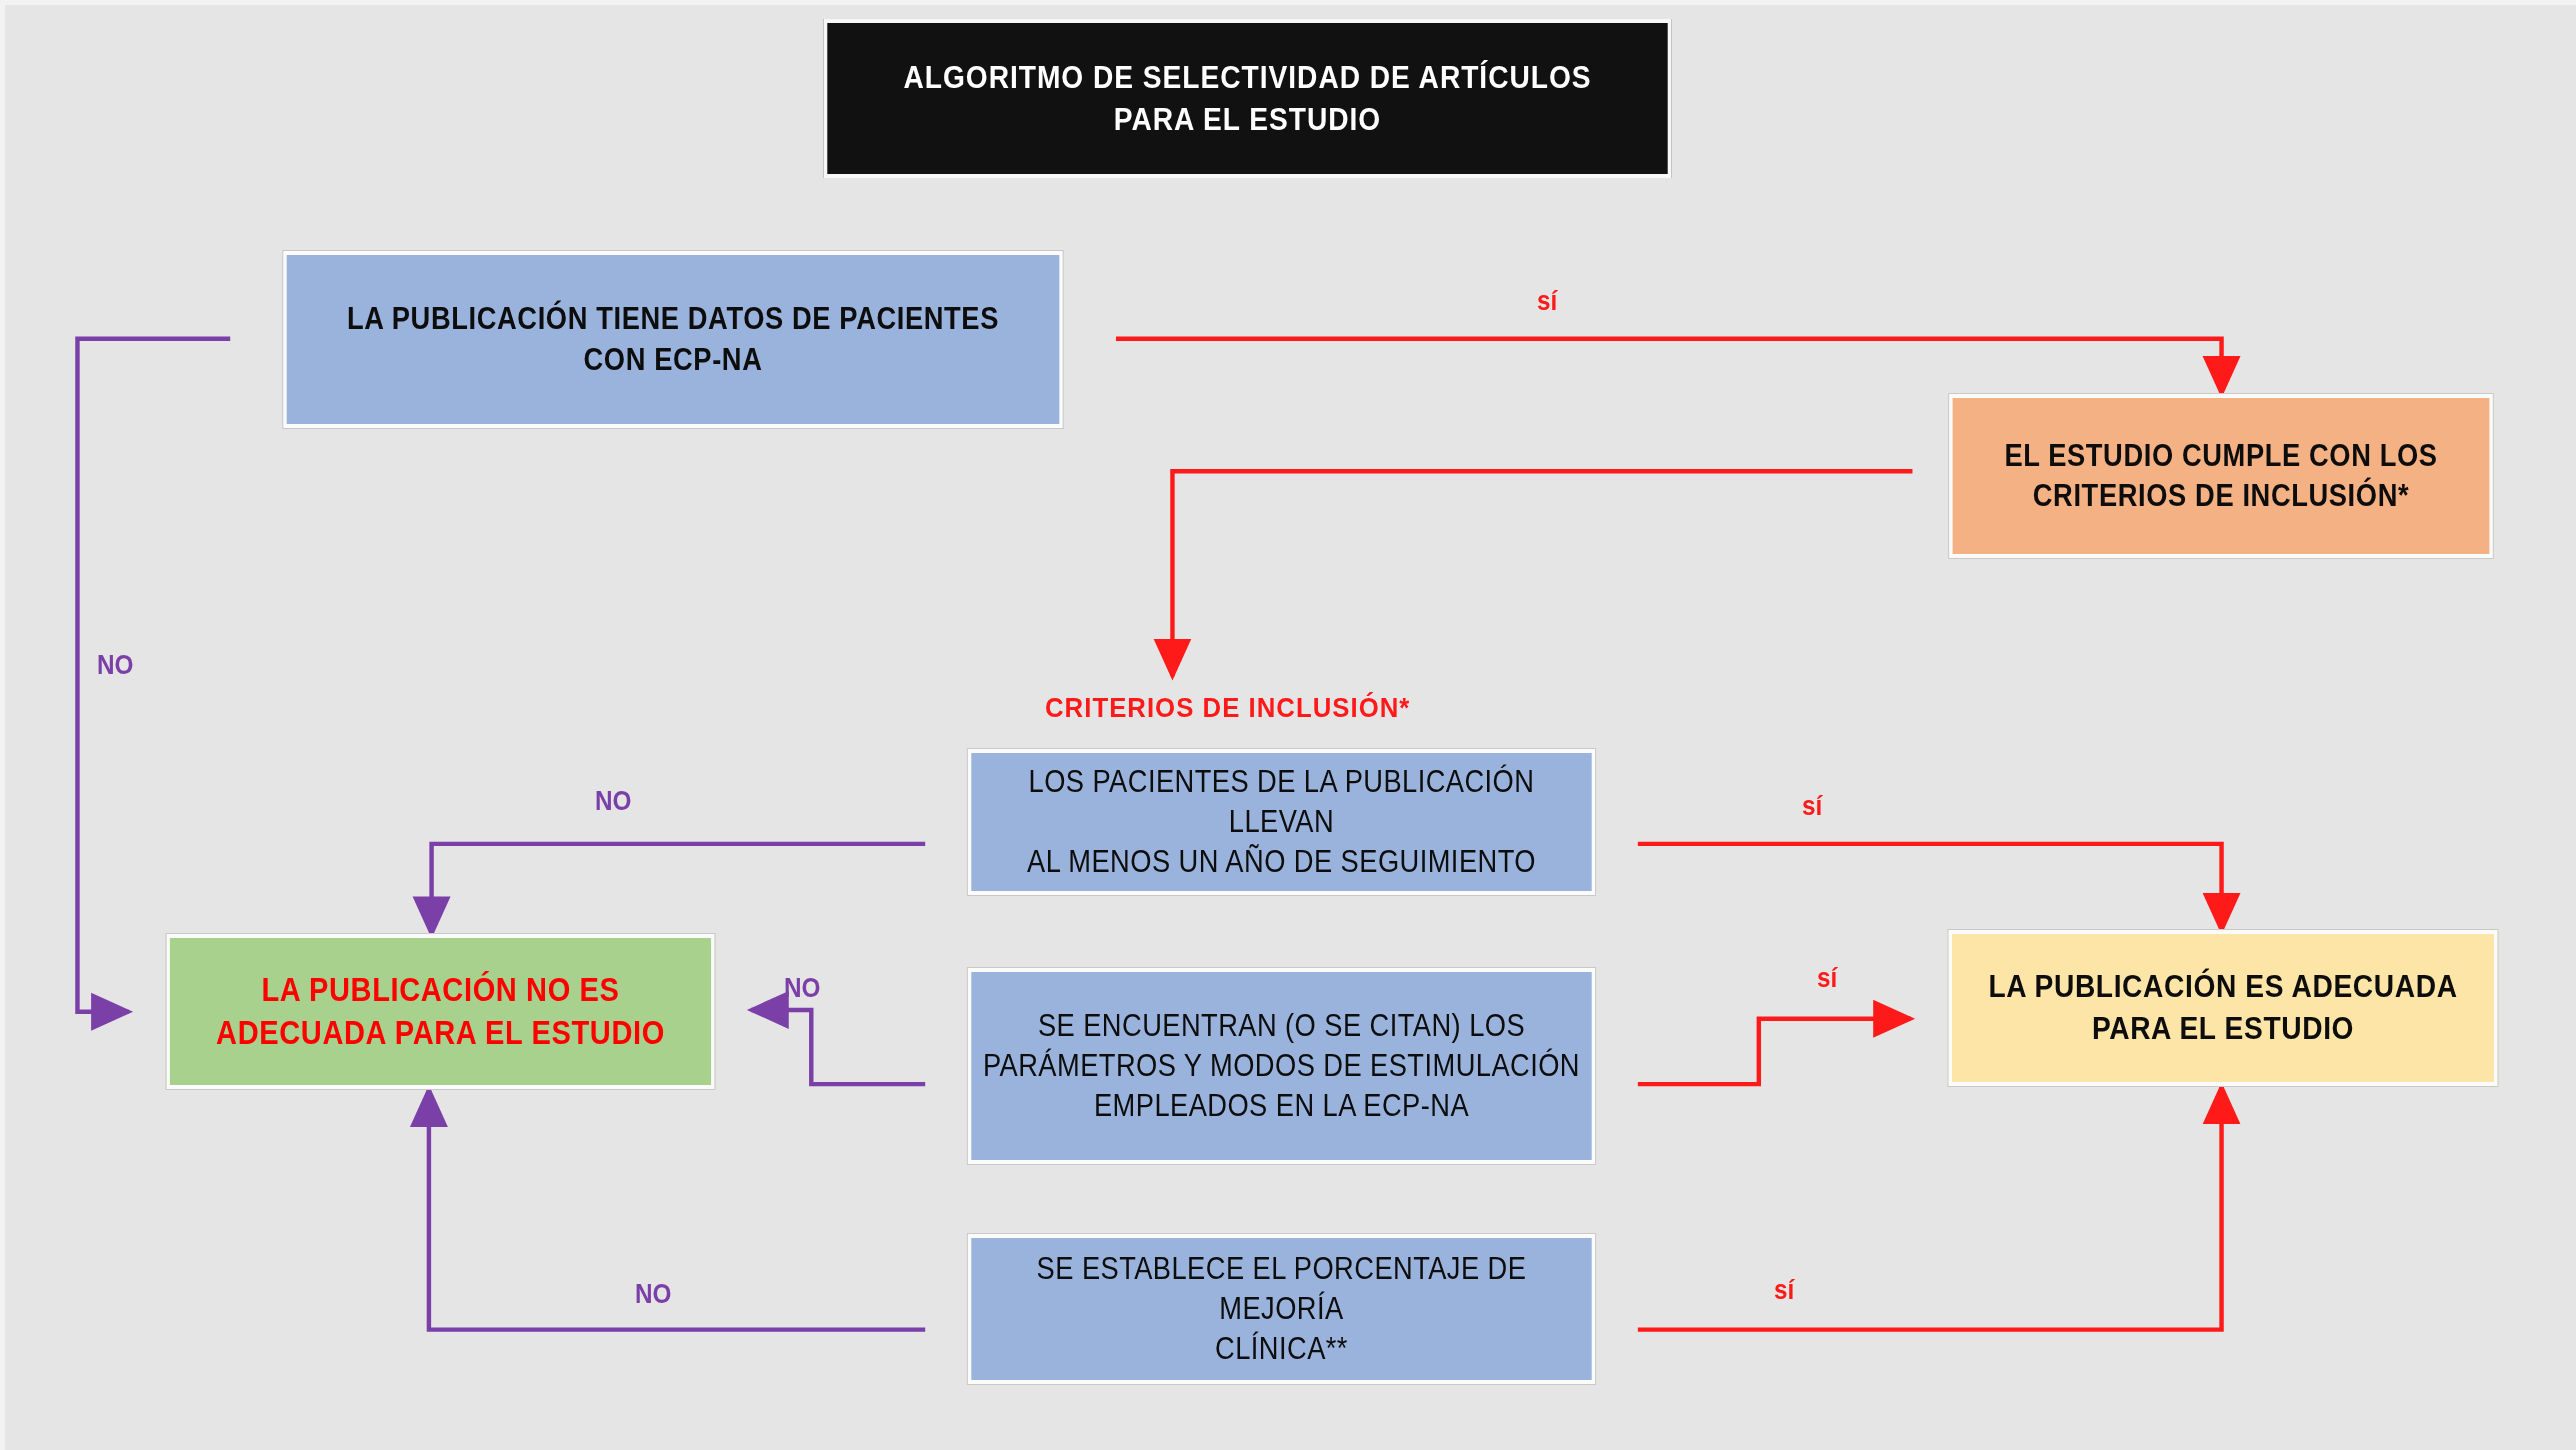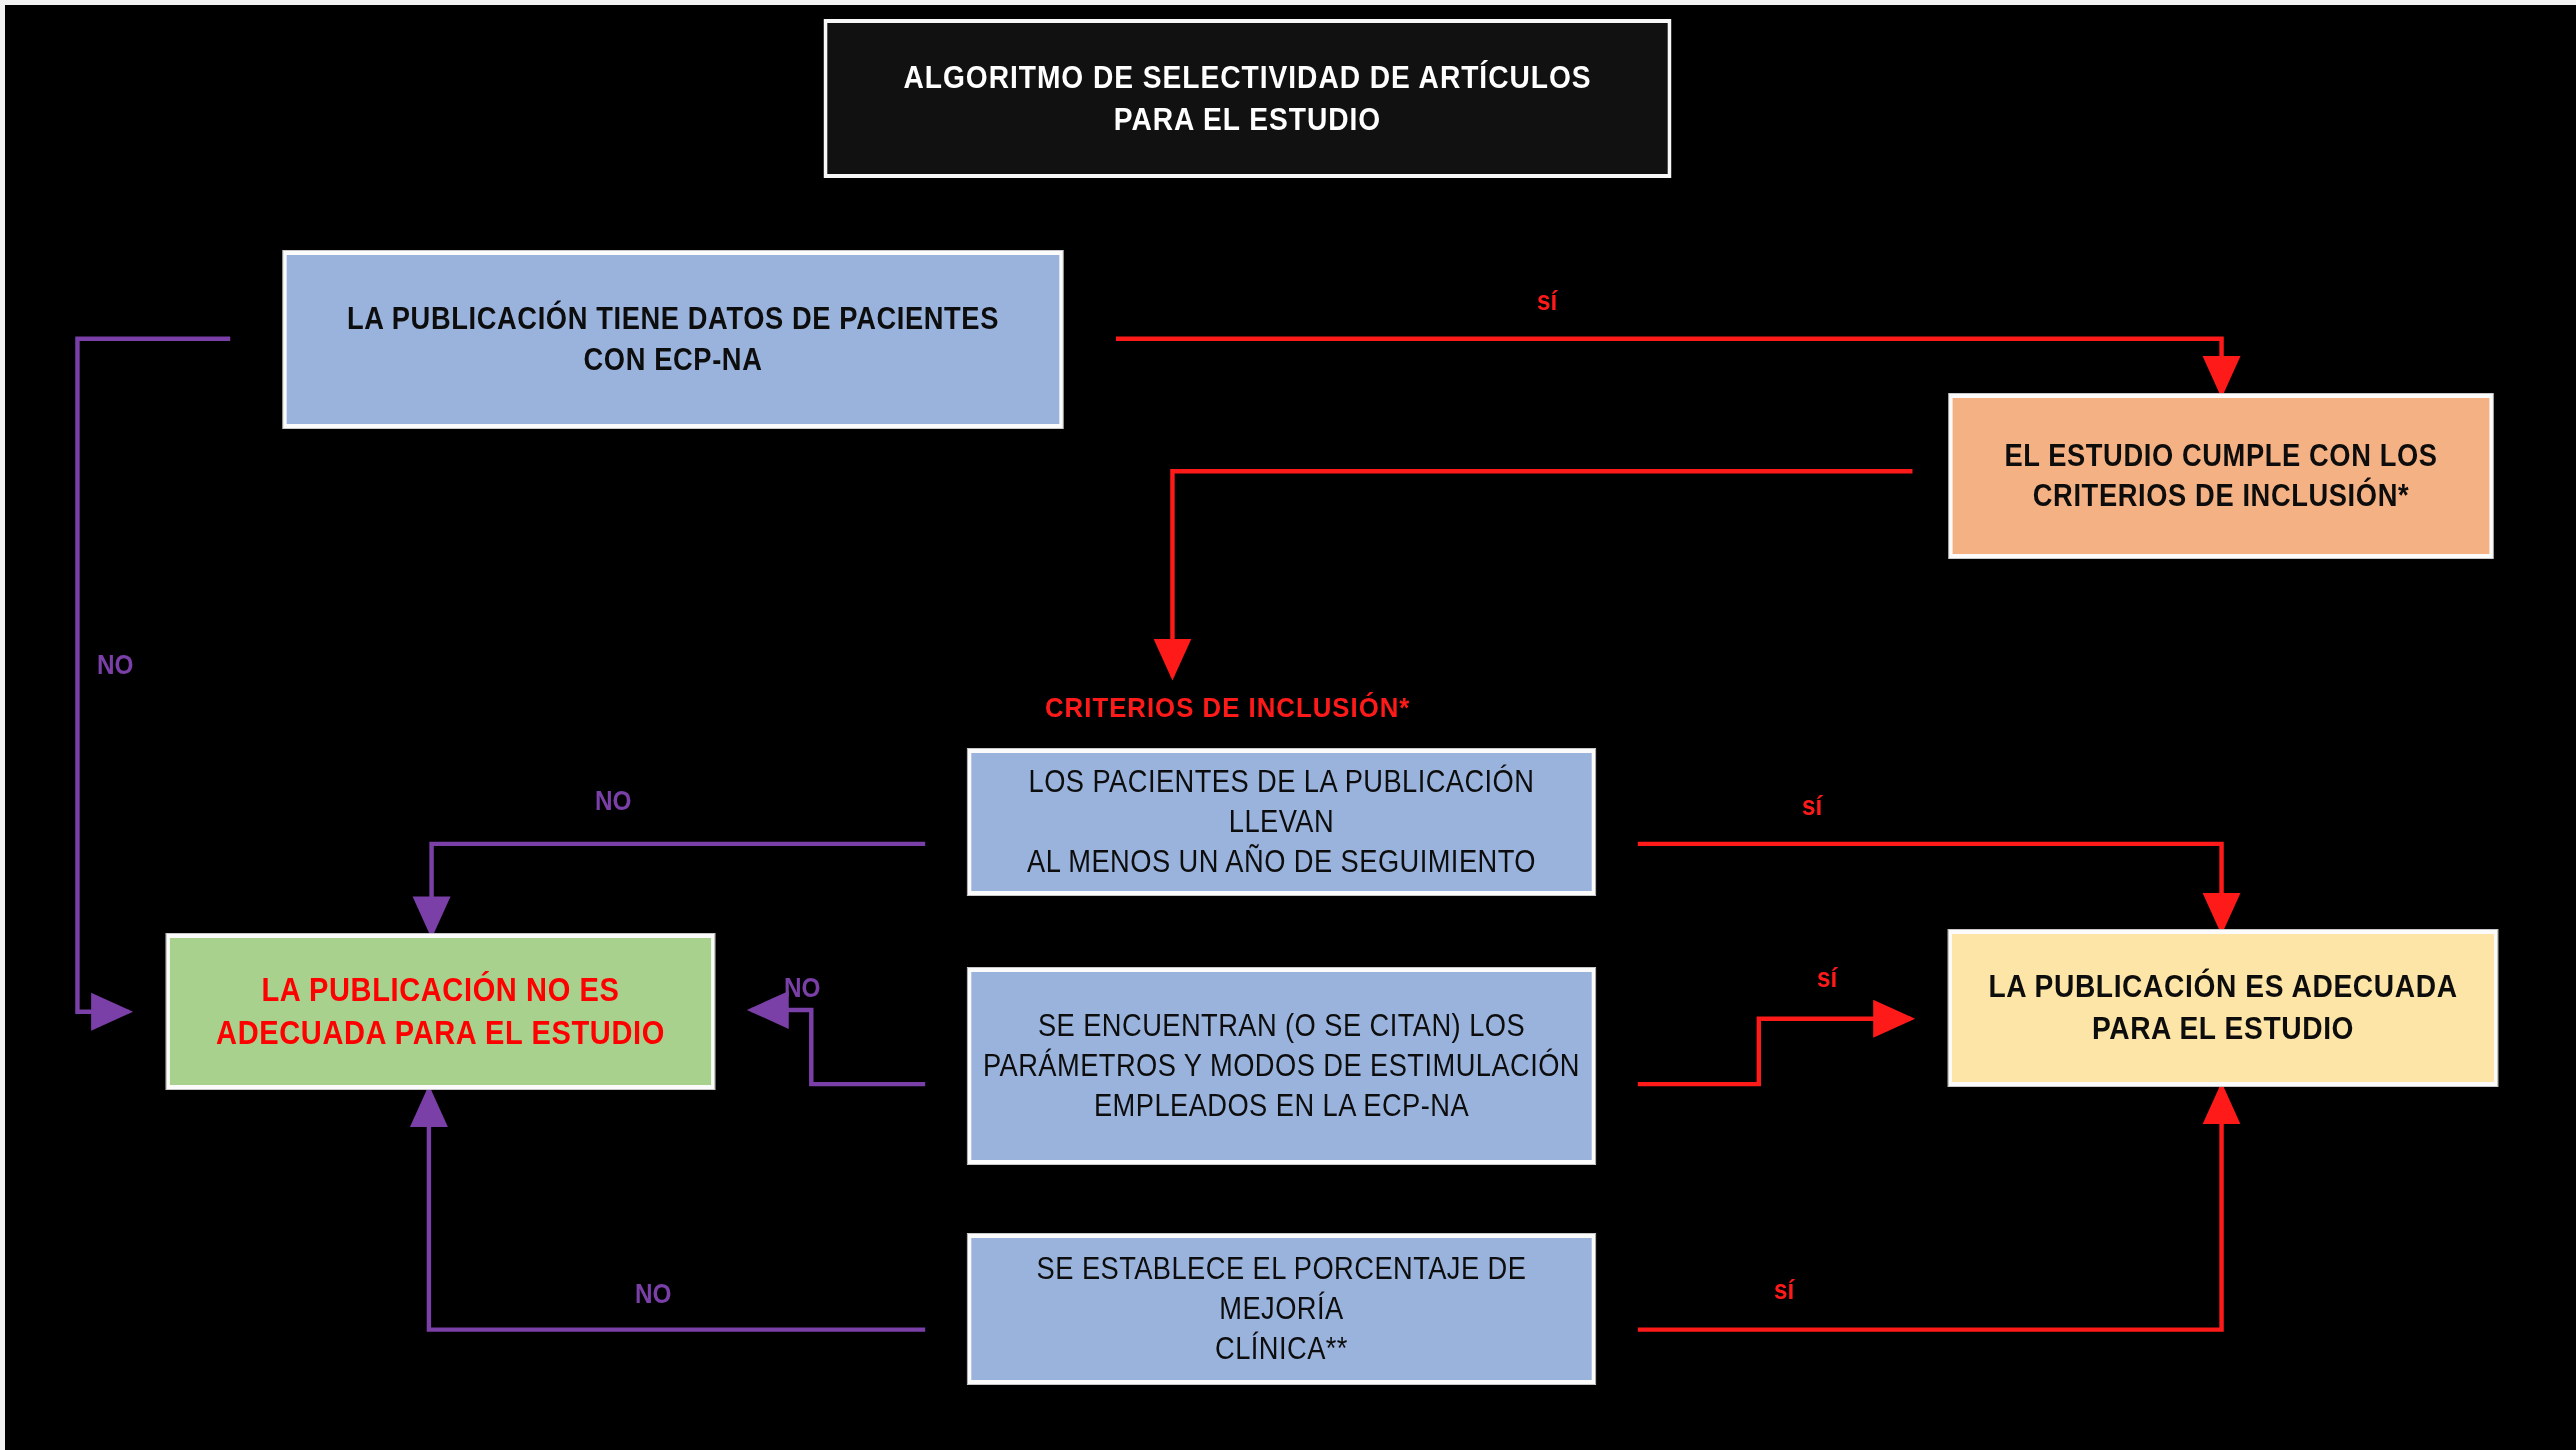--- a/index.html
+++ b/index.html
@@ -5,21 +5,21 @@
 <style>
   html, body {
     margin: 0;
     padding: 0;
     background: #ffffff;
   }
   #canvas {
     position: relative;
     width: 2576px;
     height: 1450px;
-    background: #000000;
+    background: #e5e5e5;
     border-top: 5.3px solid #f2f2f2;
     border-left: 5.3px solid #f2f2f2;
     box-sizing: border-box;
     overflow: hidden;
     font-family: "Liberation Sans", "DejaVu Sans", sans-serif;
     padding-left: 20px;
   }
   
   .node {
     position: absolute;

